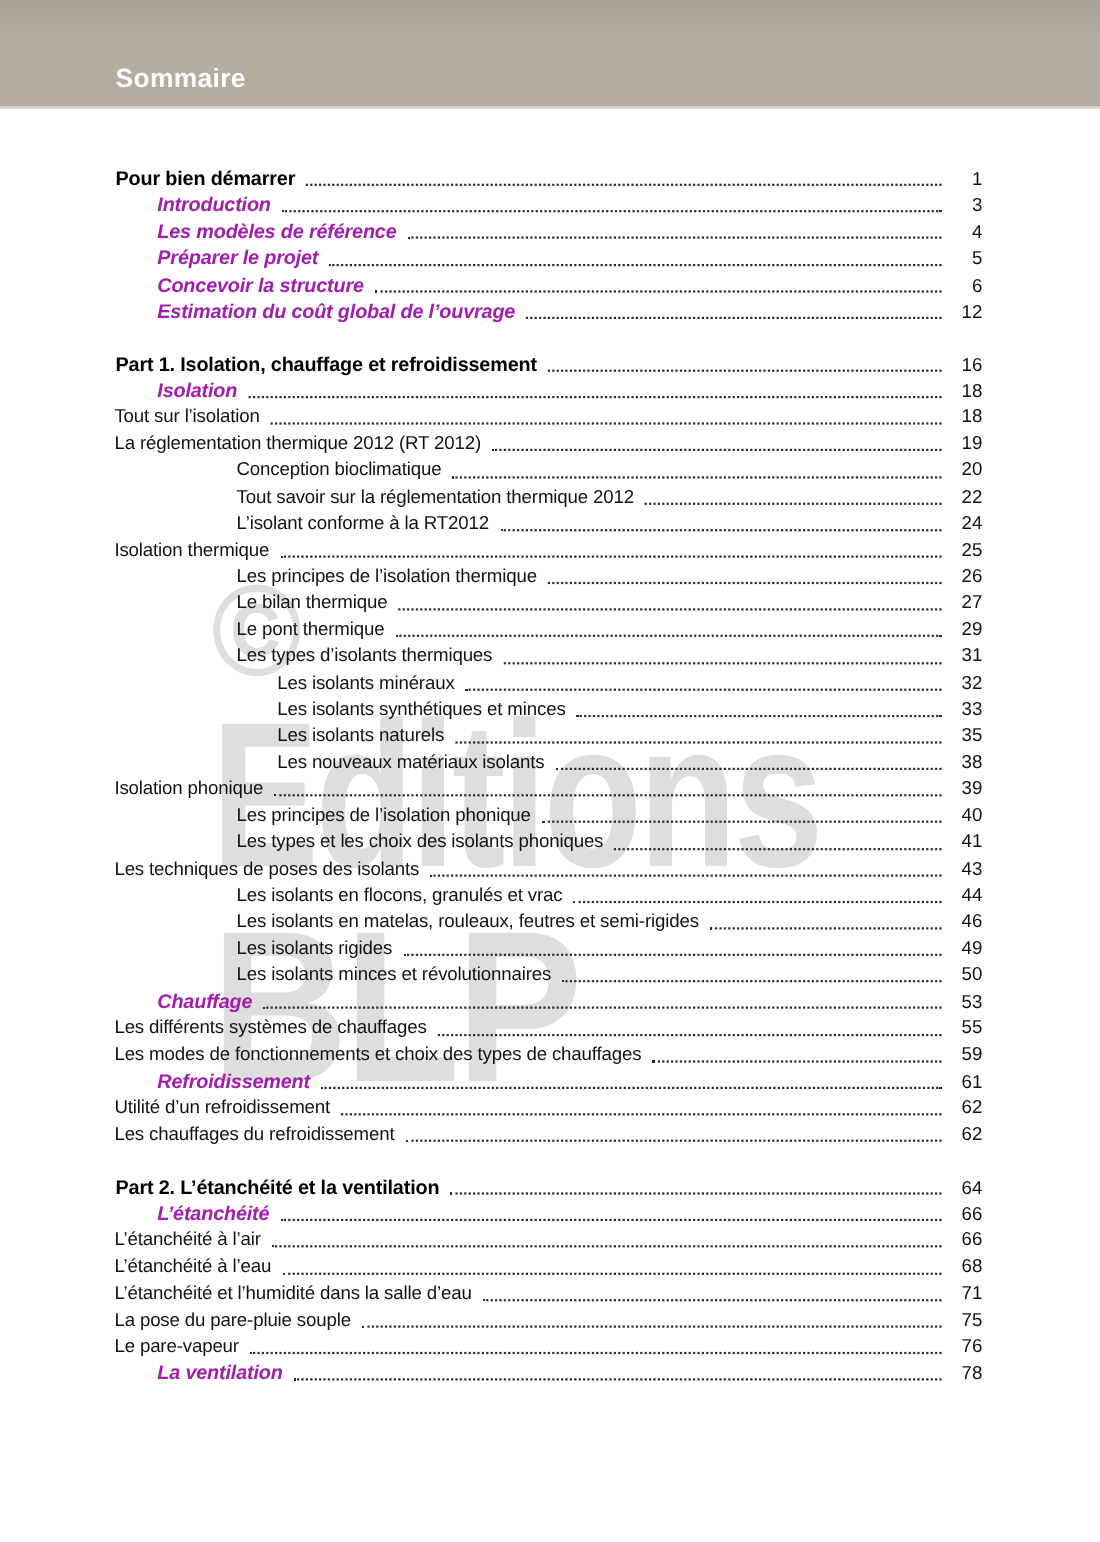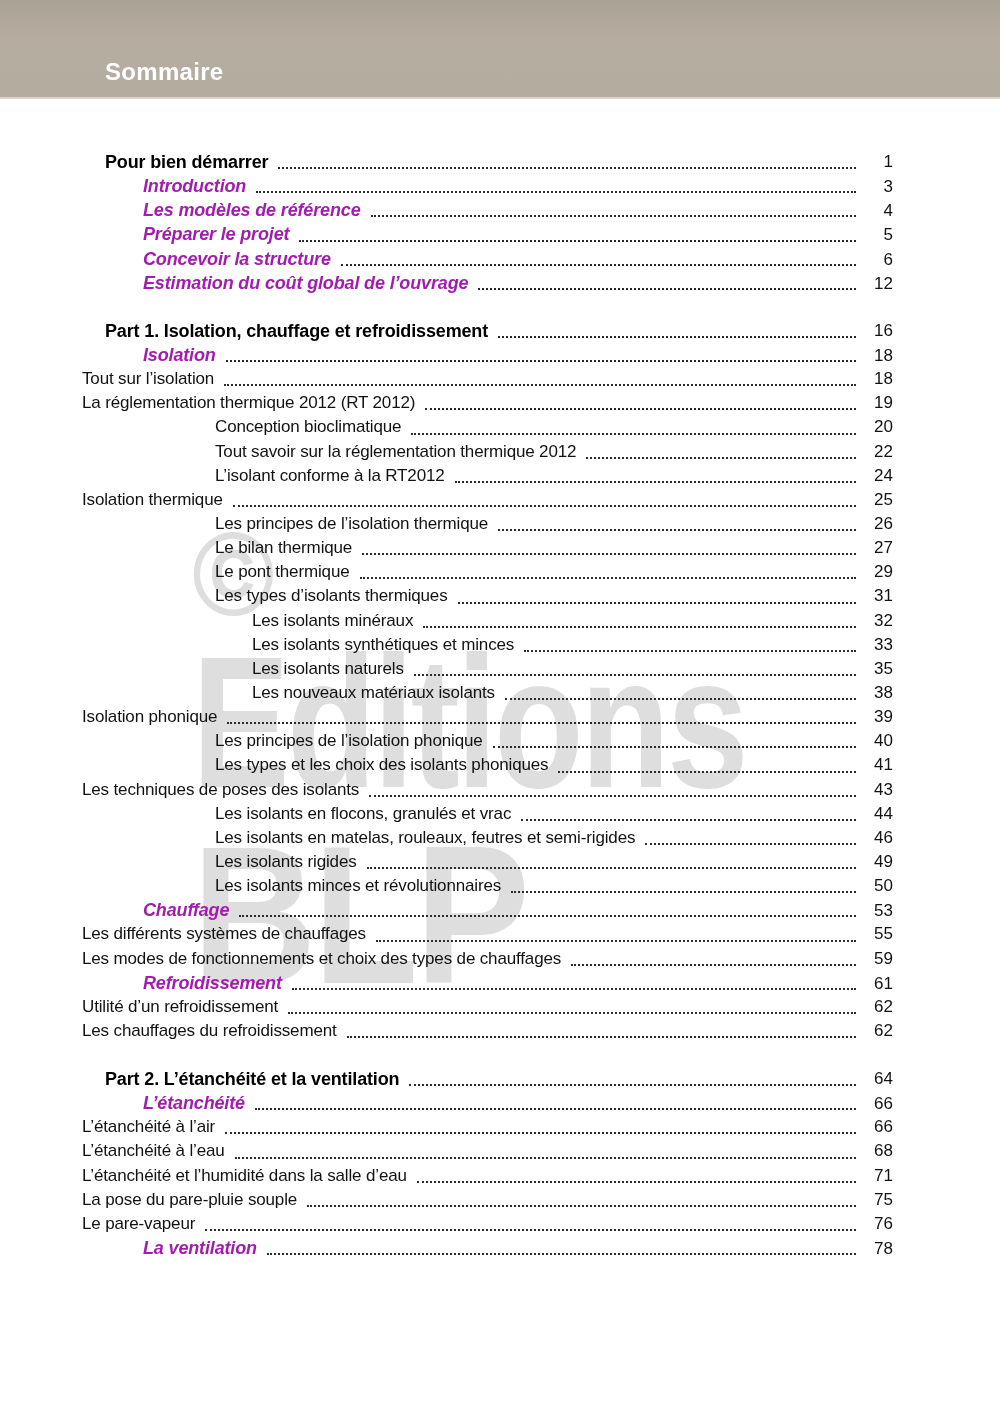--- a/index.html
+++ b/index.html
@@ -78,23 +78,23 @@
     line-height: 24.15px;
     box-sizing: border-box;
     padding-right: 107px;
     color: #121212;
     font-size: 17px;
   }
   .toc-label {
     white-space: nowrap;
     letter-spacing: -0.15px;
   }
-  .lvl0 { padding-left: 105px; align-items: flex-end; }
+  .lvl0 { padding-left: 105px; }
   .lvl1 { padding-left: 143px; }
-  .lvl2 { padding-left: 82px; }
+  .lvl2 { padding-left: 104px; }
   .lvl3 { padding-left: 215px; }
   .lvl4 { padding-left: 252px; }
   .style-bold .toc-label        { font-weight: 700; font-size: 18px; color: #000; }
   .style-bold-italic .toc-label { font-weight: 700; font-style: italic; font-size: 18px; color: #a21caf; }
   .toc-leader {
     flex: 1 1 auto;
     min-width: 18px;
     align-self: flex-end;
     border-bottom: 2px dotted #2c2c2c;
     margin: 0 3px 5px 10px;

